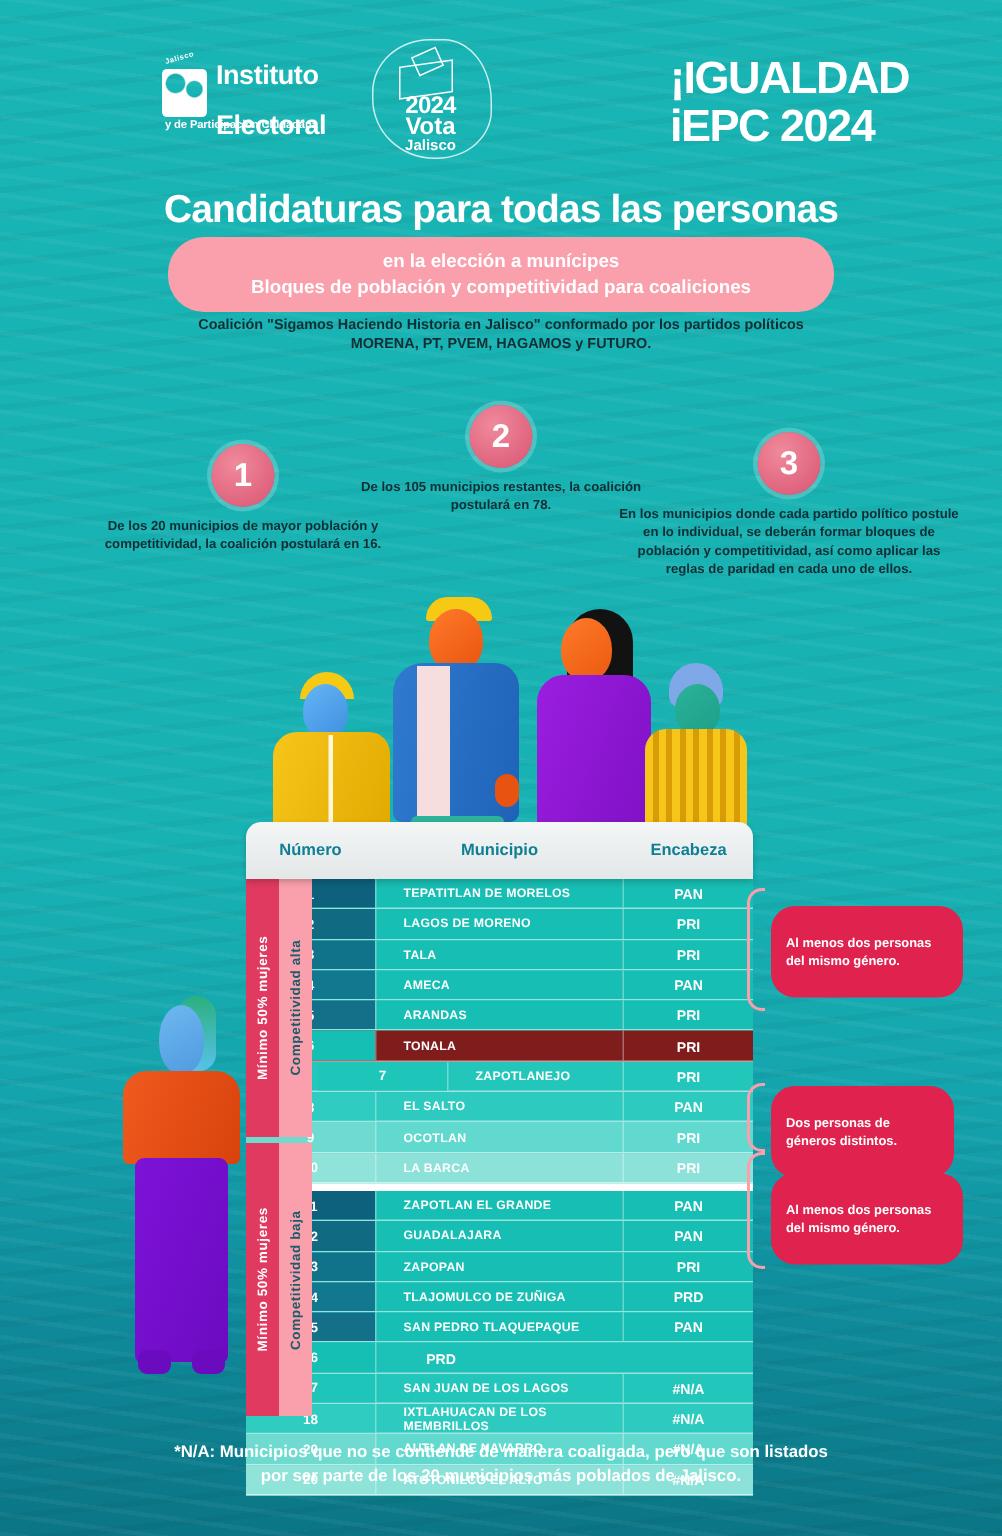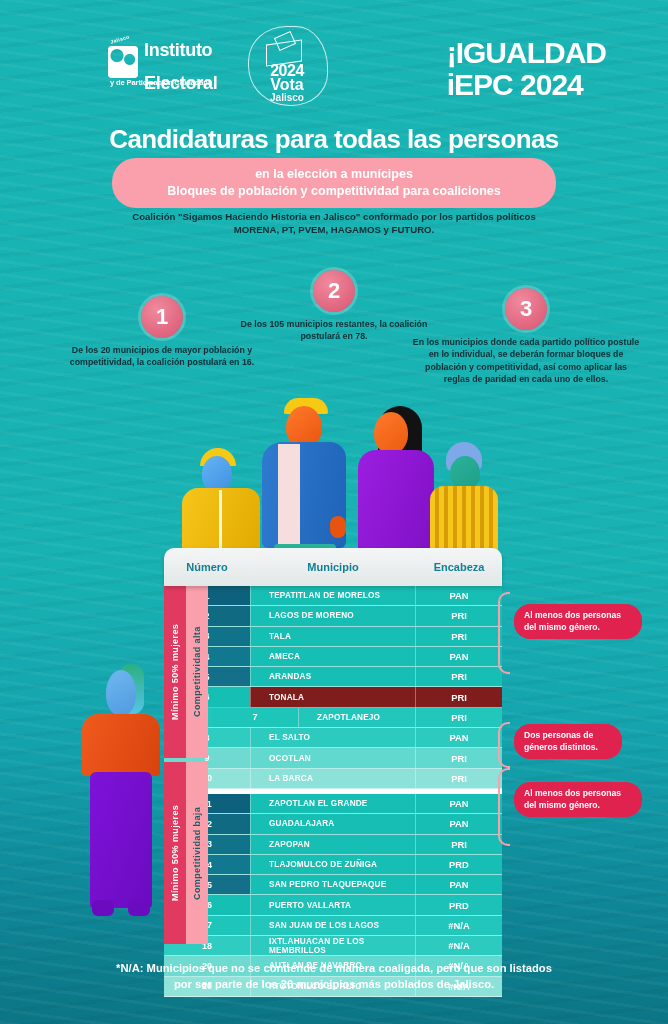--- a/index.html
+++ b/index.html
@@ -133,21 +133,21 @@
     display:flex;align-items:center;justify-content:center;
     font-weight:800;letter-spacing:.4px;
   }
   .vlab.min{background:#e03a60;color:#fff;font-size:9px;width:22px;}
   .vlab.comp{background:#f9a0ac;color:#1d5b6b;font-size:9px;width:22px;}
 
   
   .callout{
     position:absolute;background:#e0234e;border-radius:16px;
     color:#fff;font-size:8.6px;font-weight:700;line-height:11.6px;
-    padding:6px 10px;box-sizing:border-box;
+    padding:19px 10px;box-sizing:border-box;
   }
   .brace{position:absolute;border:2px solid #f9a0ac;border-right:none;
     border-radius:10px 0 0 10px;width:10px;}
 
   
   .footnote{
     position:absolute;left:52px;right:52px;top:960px;text-align:center;
     color:#fff;font-size:11.2px;font-weight:700;line-height:16px;
   }
 </style>
@@ -328,21 +328,20 @@
           <div class="c-mun">TLAJOMULCO DE ZUÑIGA</div>
           <div class="c-enc">PRD</div>
         </div>
         <div class="trow" style="background: rgb(23, 190, 179);">
           <div class="c-num" style="background: rgb(20, 111, 136);">15</div>
           <div class="c-mun">SAN PEDRO TLAQUEPAQUE</div>
           <div class="c-enc">PAN</div>
         </div>
         <div class="trow" style="background: rgb(28, 194, 183);">
           <div class="c-num" style="background: rgb(22, 191, 180);">16</div>
-          <div class="c-mun">PUERTO VALLARTA</div>
           <div class="c-enc">PRD</div>
         </div>
         <div class="trow" style="background: rgb(35, 198, 187);">
           <div class="c-num" style="background: rgb(30, 198, 186);">17</div>
           <div class="c-mun">SAN JUAN DE LOS LAGOS</div>
           <div class="c-enc">#N/A</div>
         </div>
         <div class="trow" style="background: rgb(45, 202, 191);">
           <div class="c-num" style="background: rgb(47, 205, 193);">18</div>
           <div class="c-mun">IXTLAHUACAN DE LOS MEMBRILLOS</div>
@@ -366,21 +365,21 @@
     <div class="vlab comp" style="left:186px;top:586px;height:172px;">Competitividad alta</div>
     <div class="vlab min" style="left:164px;top:762px;height:182px;">Mínimo 50% mujeres</div>
     <div class="vlab comp" style="left:186px;top:762px;height:182px;">Competitividad baja</div>
   </div>
 
   <div>
     <div class="brace" style="left:498px;top:592px;height:78px;"></div>
     <div class="callout" style="left:514px;top:604px;width:128px;">Al menos dos personas del mismo género.</div>
 
     <div class="brace" style="left:498px;top:722px;height:42px;"></div>
-    <div class="callout" style="left:514px;top:724px;width:108px;">Dos personas de géneros distintos.</div>
+    <div class="callout" style="left:514px;top:724px;width:122px;">Dos personas de géneros distintos.</div>
 
     <div class="brace" style="left:498px;top:768px;height:74px;"></div>
     <div class="callout" style="left:514px;top:782px;width:128px;">Al menos dos personas del mismo género.</div>
   </div>
 
   <div class="footnote">
     <div>*N/A: Municipios que no se contiende de manera coaligada, pero que son listados</div>
     <div>por ser parte de los 20 municipios más poblados de Jalisco.</div>
   </div>
 </div>

